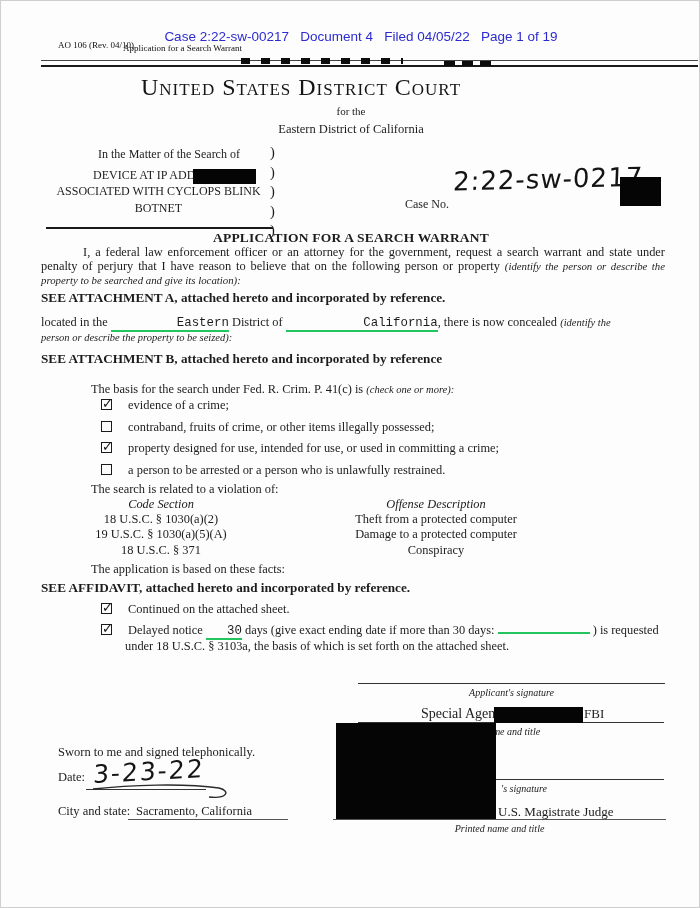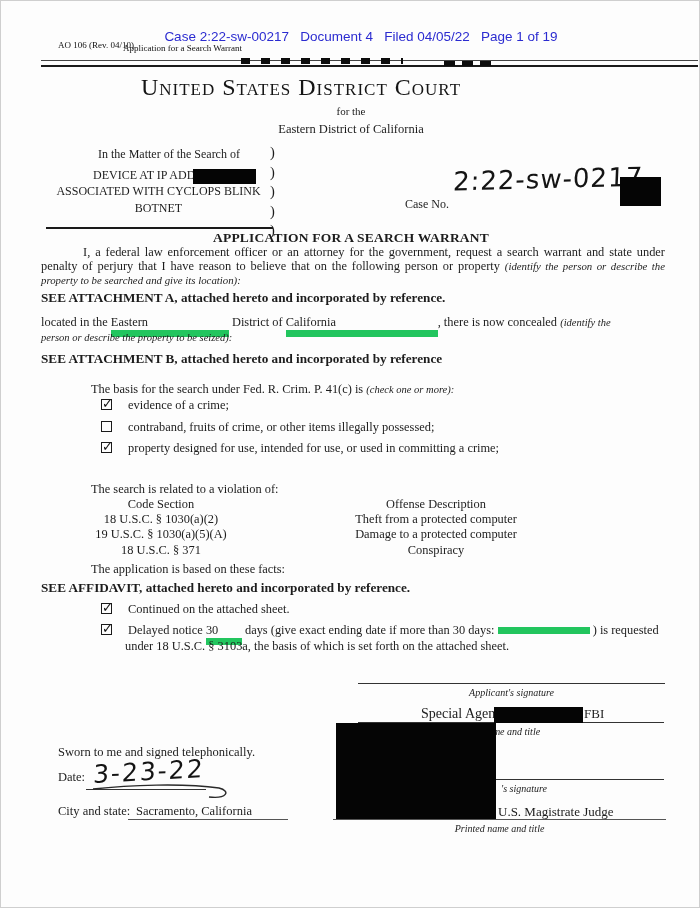--- a/index.html
+++ b/index.html
@@ -3,21 +3,21 @@
 <meta charset="utf-8">
 <style>
   html,body{margin:0;padding:0;background:#f2f2f2;}
   .page{
     position:relative;width:700px;height:908px;background:#fdfdfd;
     font-family:"Liberation Serif", serif;color:#1c1c1c;overflow:hidden;
     border:1px solid #cfcfcf;box-sizing:border-box;
   }
   .abs{position:absolute;}
   .sans{font-family:"Liberation Sans", sans-serif;margin-left:10px;}
-  .it{}
+  .it{font-style:italic;}
   .small-it{font-style:italic;font-size:10.5px;}
   .tiny-it{font-style:italic;font-size:10px;color:#222;}
   .nowrap{white-space:nowrap;}
   .pre{white-space:pre;}
 
   
   .stamp{top:28px;left:0;width:700px;text-align:center;font-size:13.5px;color:#2b2bd0;}
   .form-id{top:39px;left:57px;font-size:9px;color:#111;}
   .form-name{top:42px;left:122px;font-size:9px;color:#111;}
 
@@ -48,21 +48,21 @@
   .redact{background:#050505;}
   .redact-case{top:176px;left:619px;width:41px;height:29px;}
   .redact-ip{top:168px;left:192px;width:63px;height:15px;}
 
   
   .app-title{top:229px;left:0;width:700px;text-align:center;font-size:13.5px;font-weight:bold;letter-spacing:.2px;}
   .oath{top:244px;left:40px;width:624px;font-size:12.4px;line-height:14.2px;text-align:justify;text-indent:42px;}
   .oath .small-it{font-size:10.8px;}
   .att-a{top:289px;left:40px;font-size:13.2px;font-weight:bold;}
   .located{top:314px;left:40px;width:624px;font-size:12.4px;}
-  .blank{display:inline-block;border-bottom:7px solid #22c55e;text-align:left;}
+  .blank{display:inline-block;border-bottom:2px solid #22c55e;text-align:right;font-family:Liberation Mono, monospace;}
   .blank-district{width:118px;}
   .blank-state{width:152px;}
   .located2{top:331px;left:40px;}
   .att-b{top:350px;left:40px;font-size:13.2px;font-weight:bold;}
   .basis{top:381px;left:90px;font-size:12.4px;}
 
   .cbrow{font-size:12.4px;}
   .cb{display:inline-block;width:11px;height:11px;border:1.3px solid #1a1a1a;
     vertical-align:-1px;position:relative;box-sizing:border-box;}
   .cb.checked::after{content:"\2713";position:absolute;left:0px;top:-4px;font-size:13px;
@@ -167,20 +167,24 @@
     <span class="cb-label">evidence of a crime;</span>
   </div>
   <div class="abs cbrow cbrow-1">
     <span class="cb"></span>
     <span class="cb-label">contraband, fruits of crime, or other items illegally possessed;</span>
   </div>
   <div class="abs cbrow cbrow-2">
     <span class="cb checked"></span>
     <span class="cb-label">property designed for use, intended for use, or used in committing a crime;</span>
   </div>
+  <div class="abs cbrow cbrow-3">
+    <span class="cb"></span>
+    <span class="cb-label">a person to be arrested or a person who is unlawfully restrained.</span>
+  </div>
 
   <div class="abs violation">The search is related to a violation of:</div>
 
   <div class="abs col-code">
     <div class="it">Code Section</div>
     <div>18 U.S.C. § 1030(a)(2)</div>
     <div>19 U.S.C. § 1030(a)(5)(A)</div>
     <div>18 U.S.C. § 371</div>
   </div>
   <div class="abs col-off">

